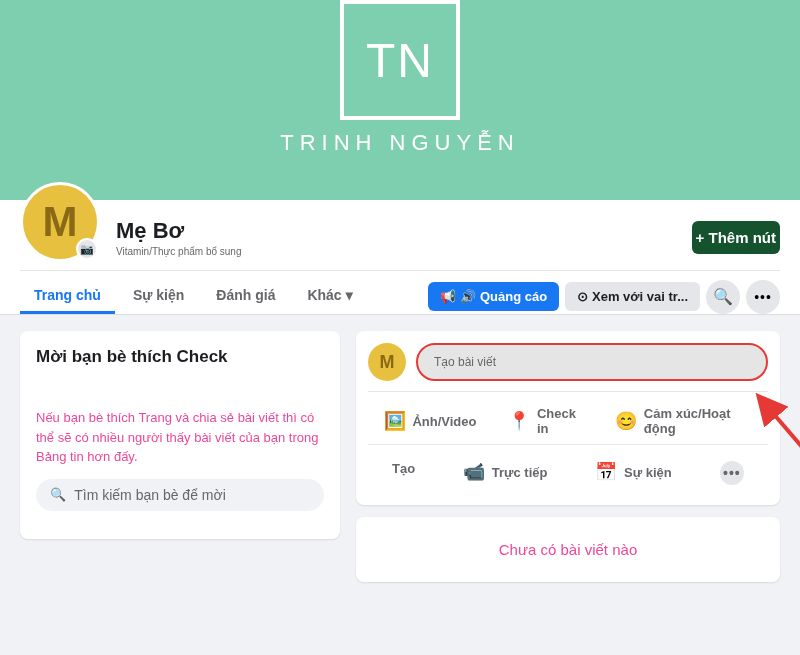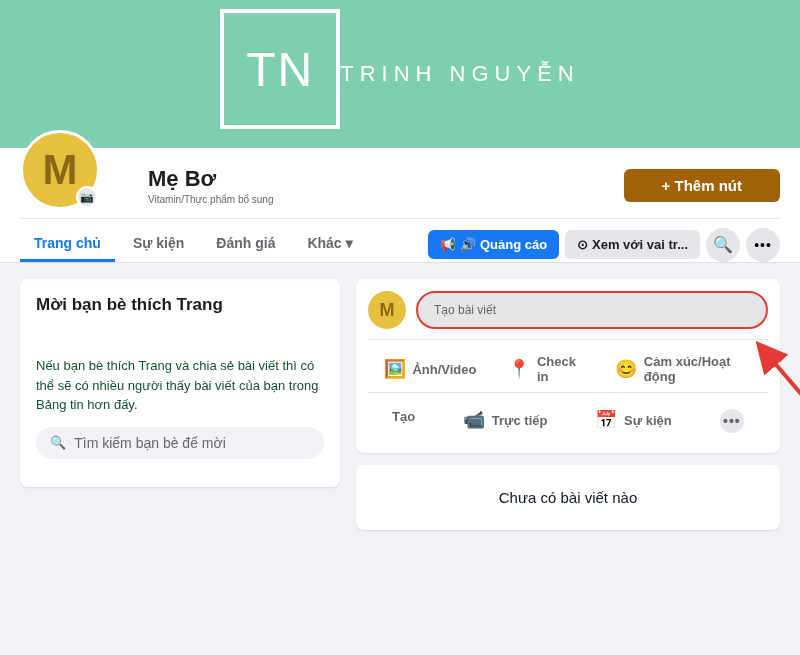--- a/index.html
+++ b/index.html
@@ -1,27 +1,27 @@
 <!DOCTYPE html>
 <html><head>
   <meta charset="utf-8">
   <style>
     * { margin: 0; padding: 0; box-sizing: border-box; }
     body { width: 800px; height: 655px; font-family: -apple-system, BlinkMacSystemFont, 'Segoe UI', Helvetica, Arial, sans-serif; background: #f0f2f5; overflow: hidden; }
 
     
     .cover-photo {
       width: 100%;
-      height: 148px;
+      height: 200px;
       background: #7ecfb0;
       position: relative;
       display: flex;
-      flex-direction: row;
-      align-items: center;
-      justify-content: center;
+      flex-direction: column;
+      align-items: center;
+      justify-content: flex-start;
     }
     .cover-logo-box {
       width: 120px;
       height: 120px;
       border: 4px solid white;
       display: flex;
       align-items: center;
       justify-content: center;
       margin-bottom: 10px;
     }
@@ -77,37 +77,36 @@
       background: #e4e6ea;
       border-radius: 50%;
       display: flex;
       align-items: center;
       justify-content: center;
       font-size: 11px;
       border: 2px solid white;
     }
     .profile-info {
       flex: 1;
-      margin-left: 32px;
     }
     .profile-name {
       font-size: 22px;
       font-weight: 700;
       color: #1c1e21;
     }
     .profile-category {
       font-size: 10px;
       color: #65676b;
       margin-top: 2px;
     }
     .add-button {
-      background: #a16207;
+      background: #14532d;
       color: white;
       border: none;
-      padding: 8px 38px;
+      padding: 8px 4px;
       border-radius: 6px;
       font-size: 15px;
       font-weight: 600;
       cursor: pointer;
       display: flex;
       align-items: center;
       gap: 4px;
     }
 
     
@@ -199,21 +198,21 @@
       box-shadow: 0 1px 2px rgba(0,0,0,0.1);
     }
     .sidebar-title {
       font-size: 17px;
       font-weight: 700;
       color: #1c1e21;
       margin-bottom: 8px;
     }
     .sidebar-desc {
       font-size: 13px;
-      color: #14532d;
+      color: #ec4899;
       line-height: 1.5;
       margin-bottom: 12px;
       margin-top: 41px;
     }
     .search-friends {
       display: flex;
       align-items: center;
       background: #f0f2f5;
       border-radius: 20px;
       padding: 8px 14px;
@@ -346,21 +345,21 @@
       font-size: 13px;
       font-weight: 600;
       color: #65676b;
     }
     .no-posts {
       background: white;
       border-radius: 8px;
       padding: 24px;
       text-align: center;
       font-size: 15px;
-      color: #0f172a;
+      color: #ec4899;
       box-shadow: 0 1px 2px rgba(0,0,0,0.1);
     }
   </style>
 </head>
 <body>
 
 <div class="cover-photo">
   <div class="cover-logo-box">
     <span class="cover-logo-text">TN</span>
   </div>
@@ -402,21 +401,21 @@
       <button class="nav-icon-btn">
         <span style="font-size:14px; letter-spacing:1px;">•••</span>
       </button>
     </div>
   </nav>
 </div>
 
 <div class="main-content">
 
   <div class="left-sidebar">
-    <div class="sidebar-title">Mời bạn bè thích Trang</div>
+    <div class="sidebar-title">Mời bạn bè thích Check</div>
     <div class="sidebar-desc">Nếu bạn bè thích Trang và chia sẻ bài viết thì có thể sẽ có nhiều người thấy bài viết của bạn trong Bảng tin hơn đấy.</div>
     <div class="search-friends">
       <span style="color:#65676b; font-size:13px;">🔍</span>
       <span class="search-friends-text">Tìm kiếm bạn bè để mời</span>
     </div>
   </div>
 
   <div class="right-content">
     <div class="create-post-box">
       <div class="create-post-top">

